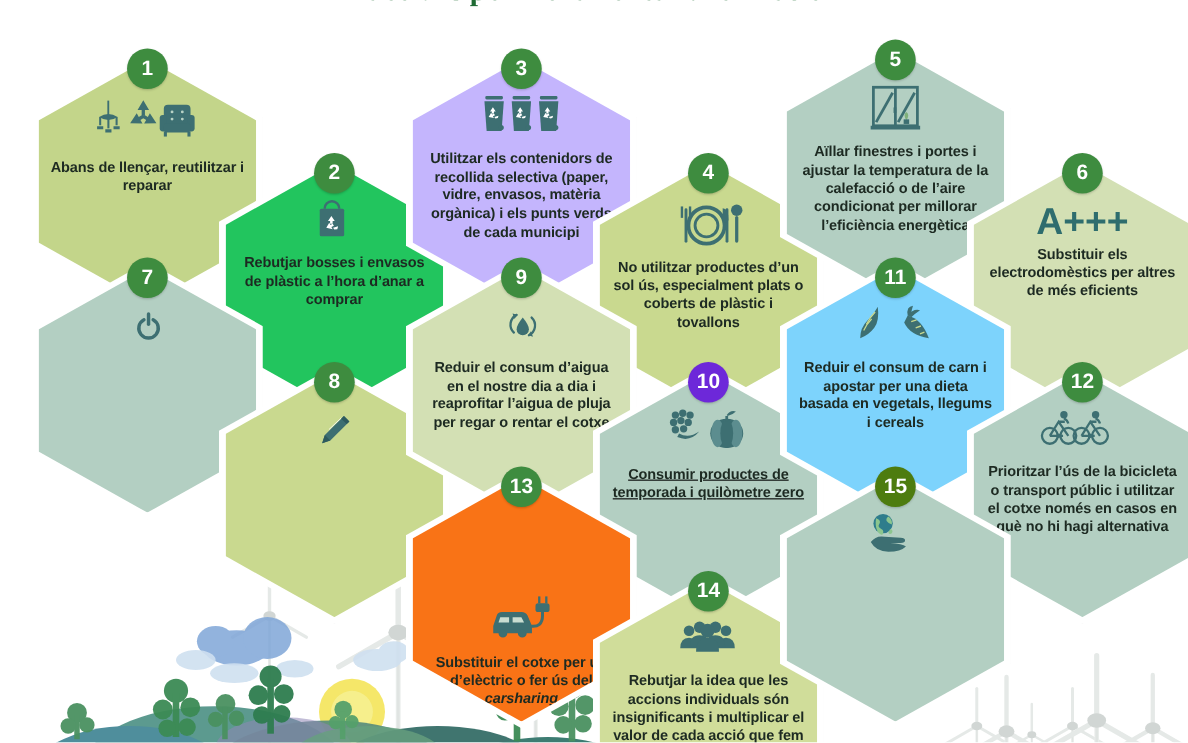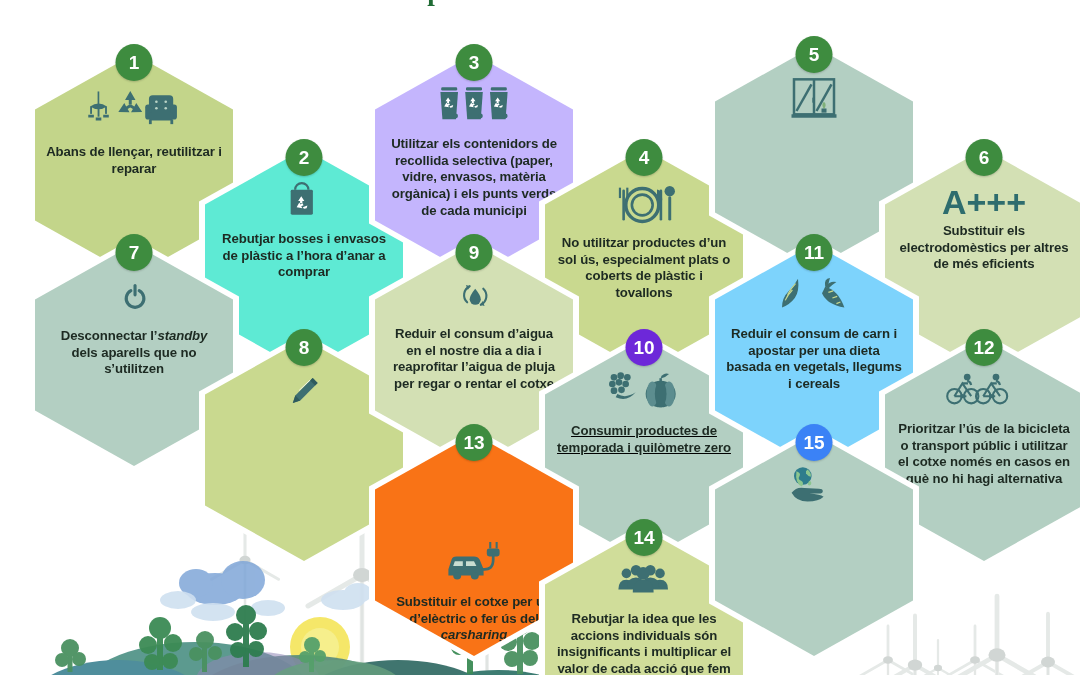--- a/index.html
+++ b/index.html
@@ -257,21 +257,21 @@
                 <circle cx="22" cy="16" r="1.4" fill="#b9d3c6"></circle>
               </g>
             </svg>
           </div>
           <div class="txt">Abans de llençar, reutilitzar i reparar</div>
         </div>
         <div class="badge" style="background: rgb(62, 140, 63);">1</div>
       </div>
       <div class="hex-wrap" style="left: 199px; top: 143px;">
         <div class="hex-shadow"></div>
-        <div class="hex" style="background: #5eead4;">
+        <div class="hex" style="background: #22c55e;">
           <div style="margin-bottom: 2px;">
             <svg class="icon" width="74" height="48" viewBox="0 0 100 60" xmlns="http://www.w3.org/2000/svg" fill="#3d6f72">
               <g transform="translate(32,2)">
                 <path d="M6 10 a9 9 0 0 1 18 0" fill="none" stroke="#3d6f72" stroke-width="3"></path>
                 <rect x="0" y="10" width="30" height="34" rx="2"></rect>
                 <g fill="#ffffff" transform="translate(7,18) scale(0.52)">
                   <path d="M14 2 L22 14 L17 14 L17 20 L11 20 L11 14 L6 14 Z"></path>
                   <path d="M2 30 L9 18 L12 23 L17 20 L20 25 L14 28 L17 33 Z"></path>
                   <path d="M30 26 L18 30 L21 34 L28 33 Z"></path>
                 </g>
@@ -361,20 +361,21 @@
               </g>
               <g transform="translate(48,26)">
                 <rect x="0" y="0" width="3" height="6" fill="#3d6f72"></rect>
               </g>
               <g transform="translate(58,30)" fill="#7fb07a">
                 <path d="M4 10 q-4 -6 0 -9 q4 3 0 9z"></path>
                 <rect x="1" y="9" width="6" height="5" fill="#3d6f72"></rect>
               </g>
             </svg>
           </div>
+          <div class="txt">Aïllar finestres i portes i ajustar la temperatura de la calefacció o de l’aire condicionat per millorar l’eficiència energètica</div>
         </div>
         <div class="badge" style="background: rgb(62, 140, 63);">5</div>
       </div>
       <div class="hex-wrap" style="left: 879px; top: 143px;">
         <div class="hex-shadow"></div>
         <div class="hex" style="background: rgb(211, 224, 180);">
           <div class="aplus">A+++</div>
           <div class="txt">Substituir els electrodomèstics per altres de més eficients</div>
         </div>
         <div class="badge" style="background: rgb(62, 140, 63);">6</div>
@@ -383,21 +384,20 @@
         <div class="hex-shadow"></div>
         <div class="hex" style="background: rgb(179, 207, 194);">
           <div style="margin-bottom: 2px;">
             <svg class="icon" width="52" height="50" viewBox="0 0 100 60" xmlns="http://www.w3.org/2000/svg" fill="#3d6f72">
               <g transform="translate(34,4)" fill="none" stroke="#3d6f72" stroke-width="6" stroke-linecap="round">
                 <path d="M10 10 a17 17 0 1 0 16 0"></path>
                 <line x1="18" y1="0" x2="18" y2="18"></line>
               </g>
             </svg>
           </div>
-          <div class="txt">Desconnectar l’<em>standby</em> dels aparells que no s’utilitzen</div>
         </div>
         <div class="badge" style="background: rgb(62, 140, 63);">7</div>
       </div>
       <div class="hex-wrap" style="left: 199px; top: 333px;">
         <div class="hex-shadow"></div>
         <div class="hex" style="background: rgb(201, 217, 143);">
           <div style="margin-bottom: 2px;">
             <svg class="icon" width="62" height="48" viewBox="0 0 100 60" xmlns="http://www.w3.org/2000/svg" fill="#3d6f72">
               <g transform="translate(30,4) rotate(0)">
                 <path d="M34 2 l8 8 l-28 28 l-12 4 l4 -12 z" fill="#3d6f72"></path>
@@ -586,17 +586,17 @@
               <g transform="translate(22,2)">
                 <circle cx="14" cy="13" r="11" fill="#2f7d8c"></circle>
                 <path d="M6 7 q6 2 4 6 q-3 4 2 6 q4 2 1 7 q-9 -3 -7 -19z" fill="#8cc68f"></path>
                 <path d="M20 5 q5 4 4 9 q-4 -1 -6 -4 q-1 -3 2 -5z" fill="#8cc68f"></path>
                 <path d="M22 19 q4 1 2 5 q-3 2 -4 -1z" fill="#8cc68f"></path>
                 <path d="M0 34 q6 -8 16 -6 l18 1 q5 0 5 3 q0 3 -5 3 l-12 0 q14 1 18 4 q-6 6 -20 6 q-14 0 -20 -11z" fill="#3d6f72"></path>
               </g>
             </svg>
           </div>
         </div>
-        <div class="badge" style="background: #3b82f6;">15</div>
+        <div class="badge" style="background: #4d7c0f;">15</div>
       </div>
     </div>
 
 </div>
 
 </body></html>

